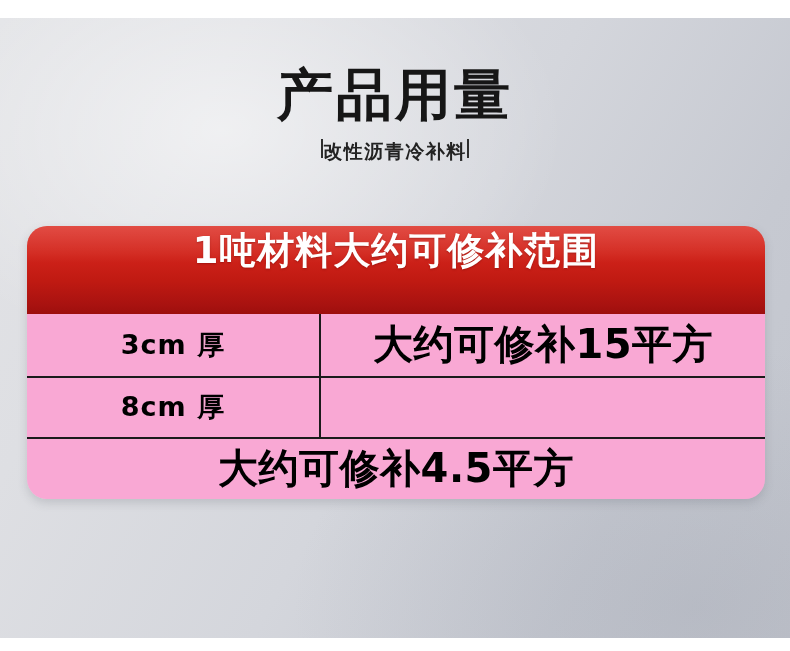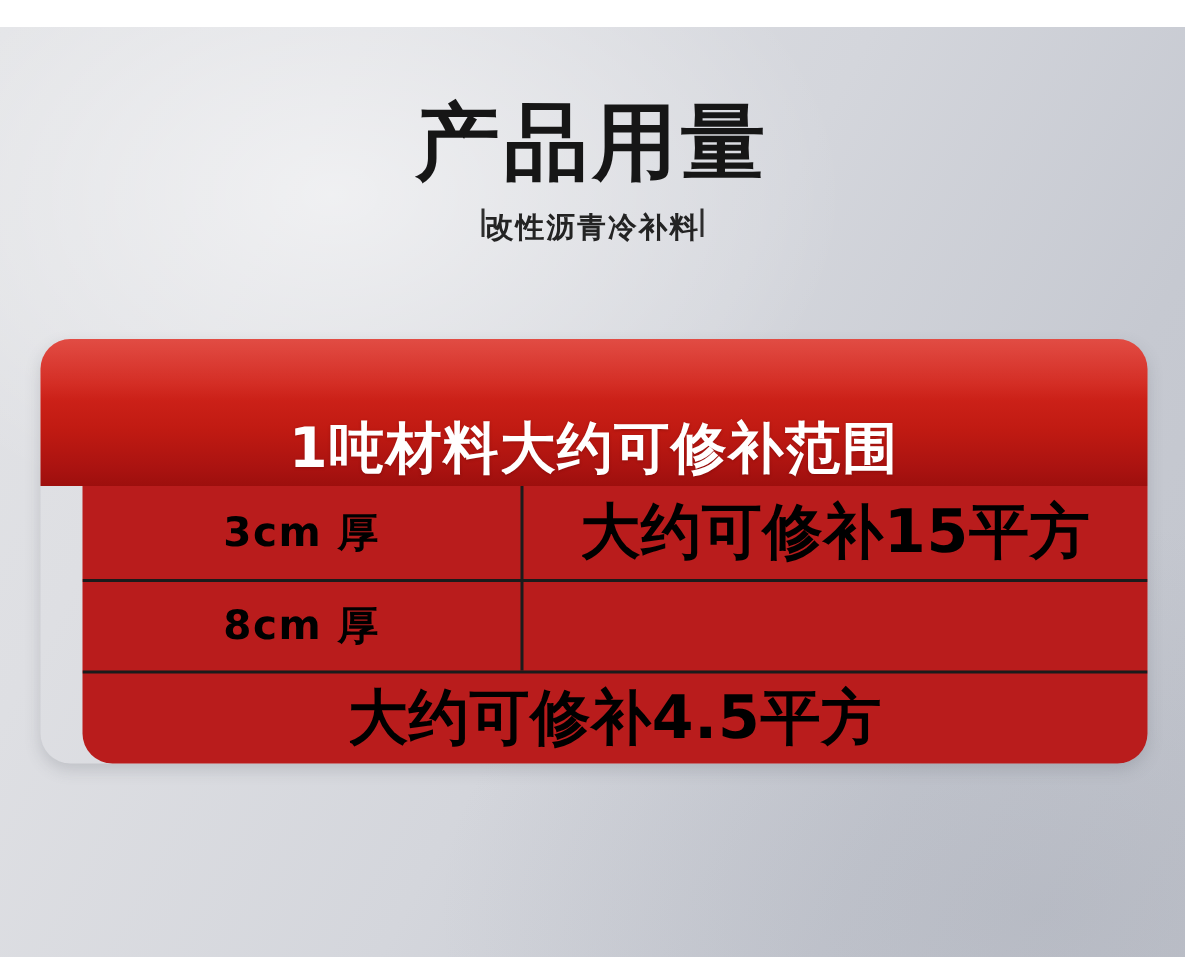--- a/index.html
+++ b/index.html
@@ -81,30 +81,30 @@
   .card{
     position:absolute;
     left:27px;
     top:226px;
     width:738px;
     border-radius:20px;
     box-shadow:0 4px 10px rgba(90,94,105,.22);
   }
 
   .banner{
-    height:98px;
+    height:88px;
     border-radius:20px 20px 0 0;
     background:linear-gradient(180deg,
         #dc2a20 0%,
         #d2241b 30%,
         #c01a12 62%,
         #a81210 90%,
         #9d0f0d 100%);
     display:flex;
-    align-items:flex-end;
+    align-items:flex-start;
     justify-content:center;
     position:relative;
     overflow:hidden;
   }
   .banner::before{
     content:"";
     position:absolute;
     left:0; top:0; right:0; height:42%;
     background:linear-gradient(180deg, rgba(255,255,255,.16), rgba(255,255,255,0));
     pointer-events:none;
@@ -113,24 +113,23 @@
     position:relative;
     color:#ffffff;
     font-size:37px;
     font-weight:bold;
     letter-spacing:1px;
     font-family:"DejaVu Sans","Liberation Sans",sans-serif;
     text-shadow:0 1px 2px rgba(90,0,0,.35);
   }
 
   .table{
-    background:#b91c1c;
+    background:#f9a8d4;
     border-radius:0 0 20px 20px;
     overflow:hidden;
-    margin-left:28px;
   }
   .row{
     display:flex;
     height:61.5px;
     align-items:stretch;
     border-top:2px solid #1b1b1b;
   }
   .row:first-child{ border-top:none; }
   .cell{
     display:flex;

